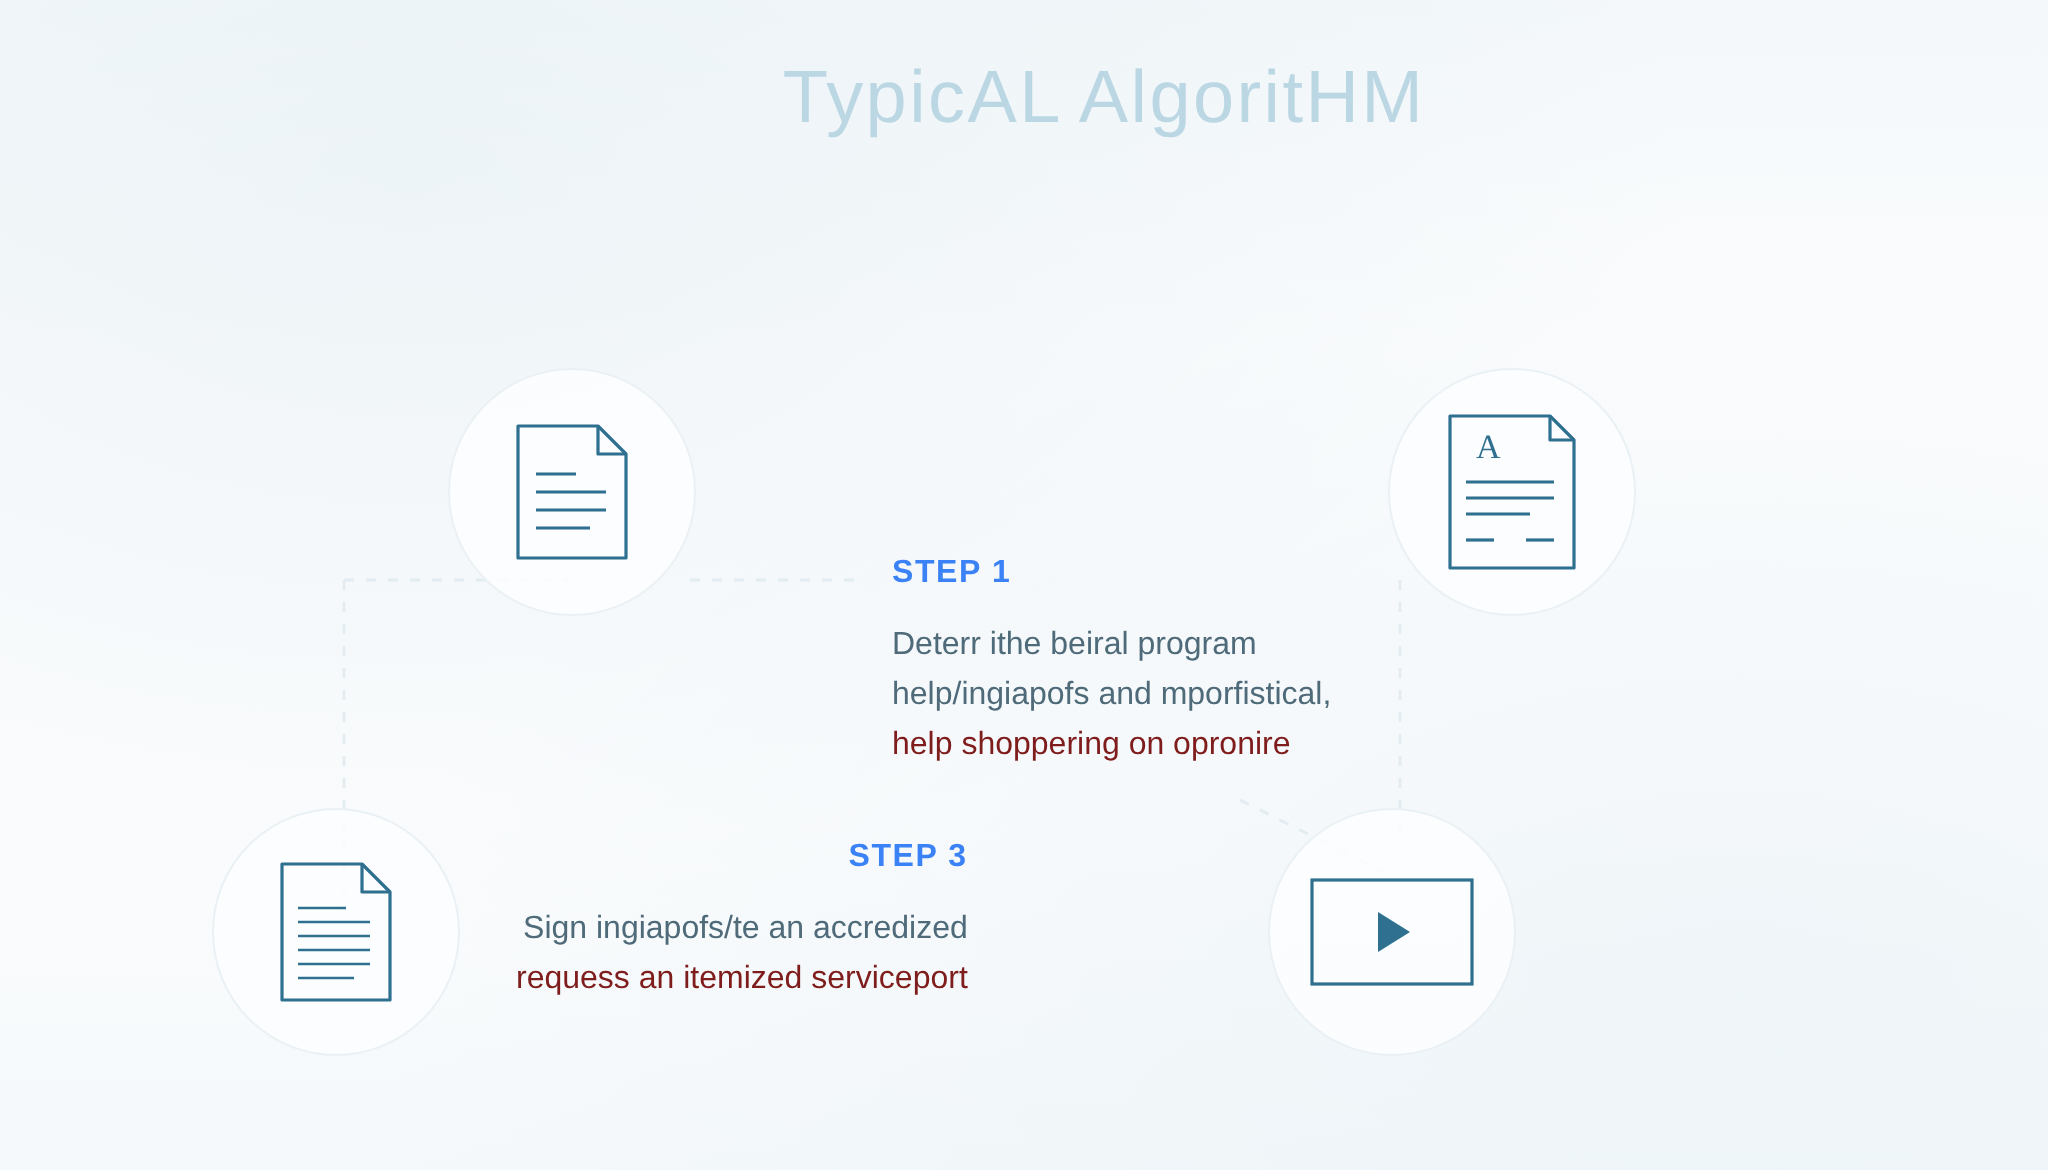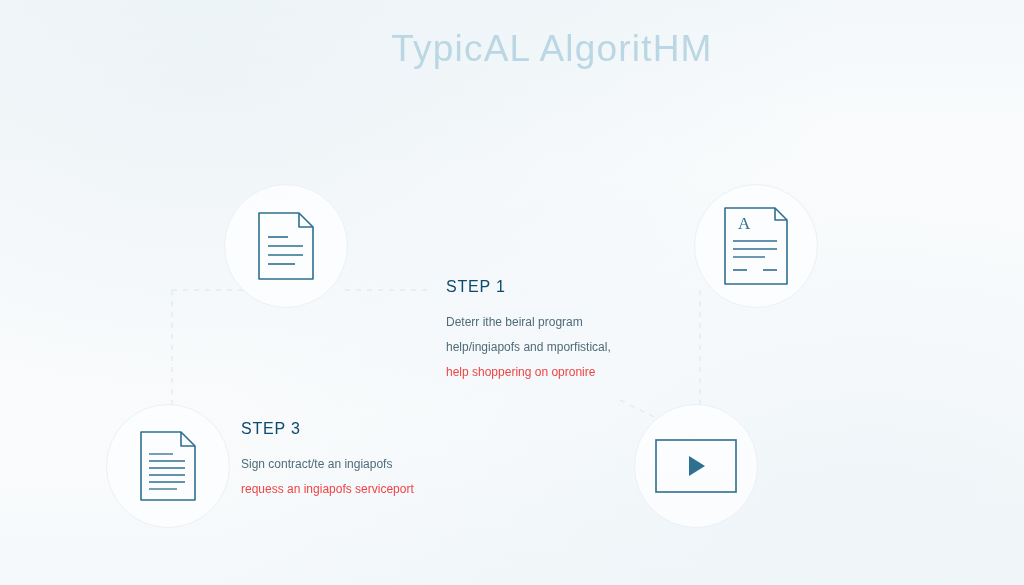--- a/index.html
+++ b/index.html
@@ -62,33 +62,33 @@
     justify-content: center;
   }
 
   .icon-svg { display: block; }
 
   .step-block {
     position: absolute;
   }
   .step-label {
     font-size: 16px;
-    font-weight: 400;
+    font-weight: 700;
     letter-spacing: 0.8px;
-    color: #0c4a6e;
+    color: #3b82f6;
     margin: 0 0 14px 0;
   }
   .step-line {
-    font-size: 12px;
+    font-size: 16px;
     line-height: 25px;
     color: #4f6b7a;
     white-space: nowrap;
   }
   .step-line.muted {
-    color: #ef4444;
+    color: #7f1d1d;
   }
 </style>
 </head>
 <body>
 
 <div id="slide">
 
   <div class="title">TypicAL AlgoritHM</div>
 
   <svg id="connectors" viewBox="0 0 1024 585">
@@ -152,19 +152,19 @@
     </span>
   </div>
 
   <div class="step-block" style="left:446px; top:278px;">
     <div class="step-label">STEP 1</div>
     <div class="step-line">Deterr ithe beiral program</div>
     <div class="step-line">help/ingiapofs and mporfistical,</div>
     <div class="step-line muted">help shoppering on opronire</div>
   </div>
 
-  <div class="step-block" style="left:241px; top:420px;">
+  <div class="step-block" style="left:258px; top:420px;text-align:right;">
     <div class="step-label">STEP 3</div>
-    <div class="step-line">Sign contract/te an ingiapofs</div>
-    <div class="step-line muted">requess an ingiapofs serviceport</div>
+    <div class="step-line">Sign ingiapofs/te an accredized</div>
+    <div class="step-line muted">requess an itemized serviceport</div>
   </div>
 
 </div>
 
 </body></html>

